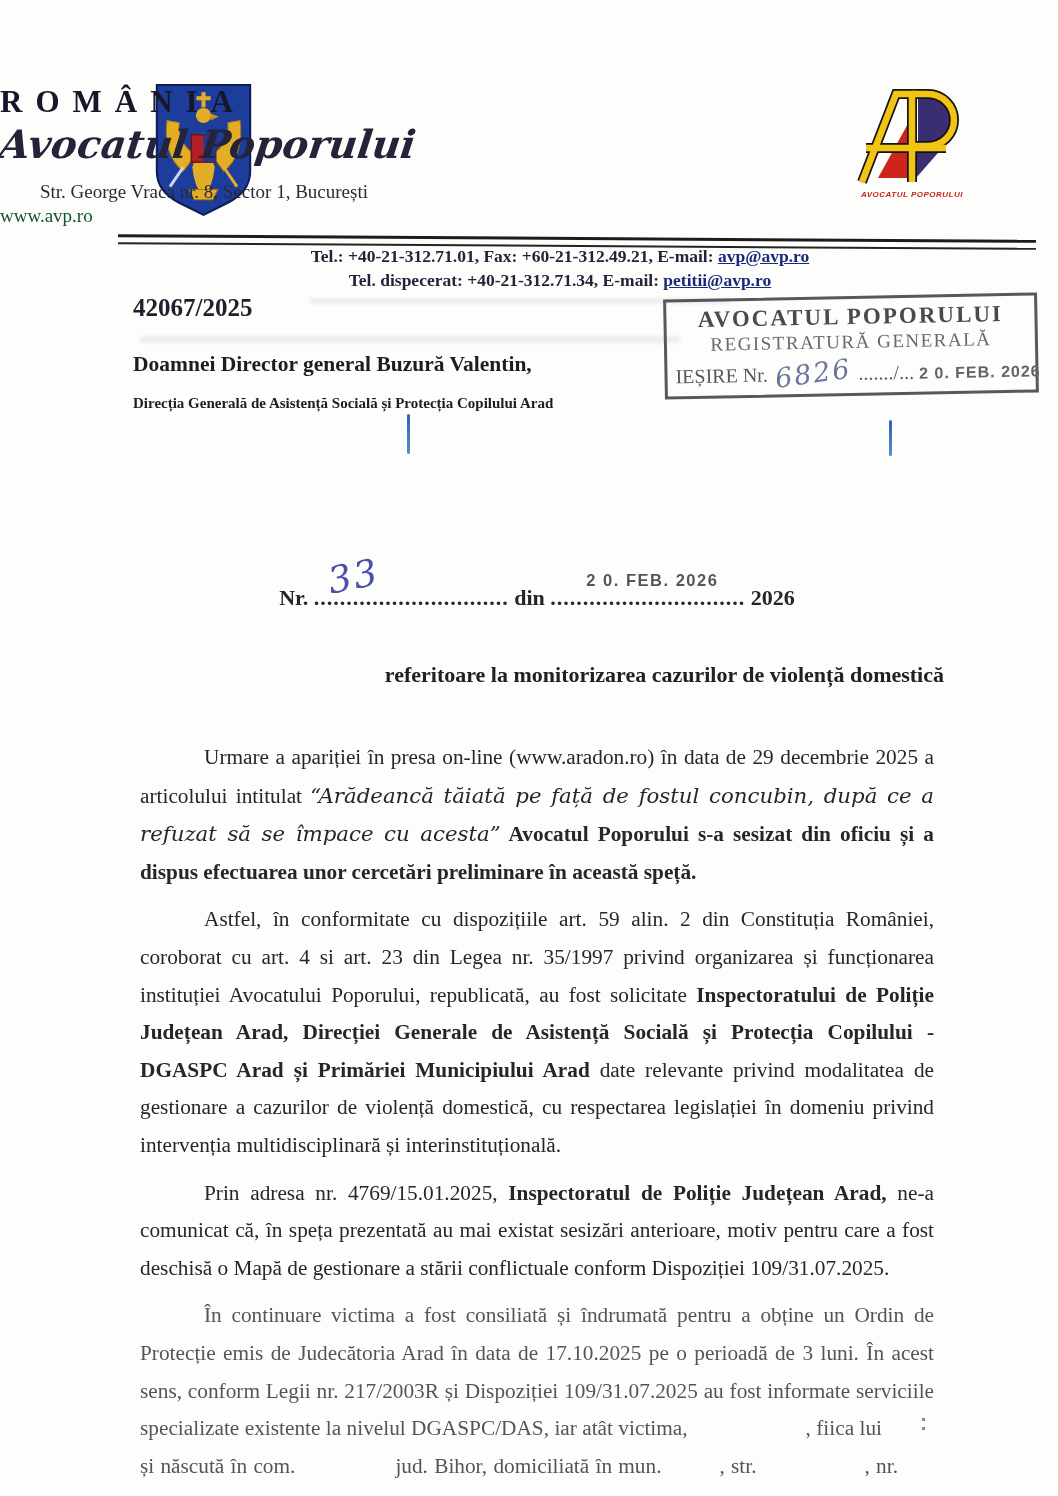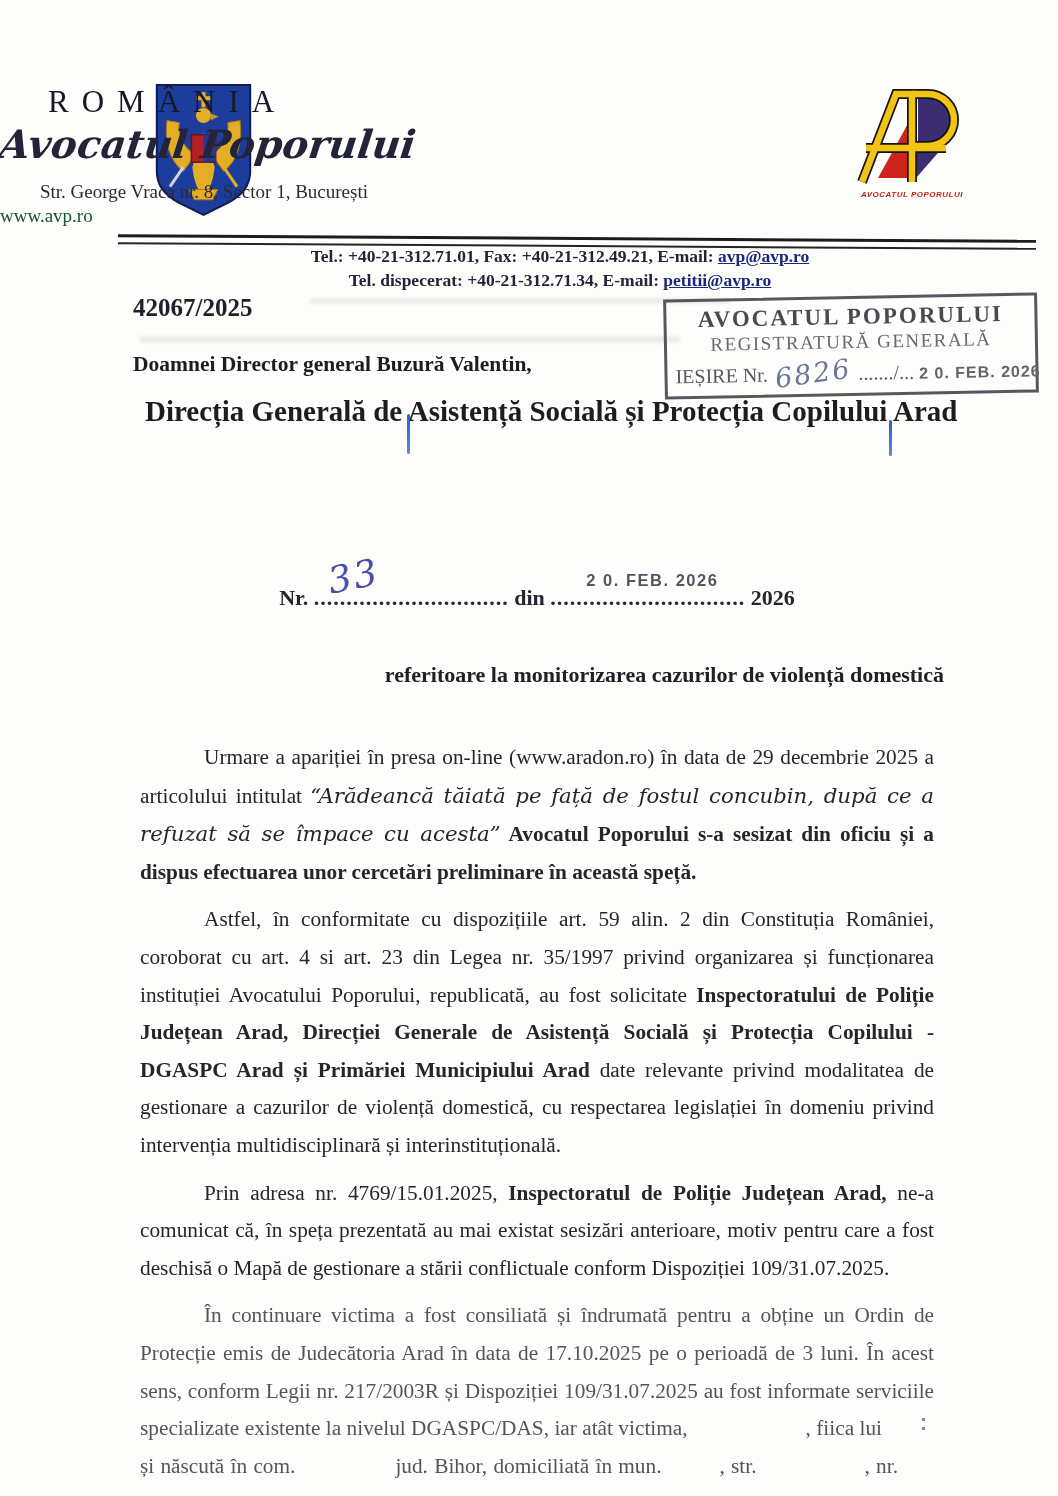--- a/index.html
+++ b/index.html
@@ -3,22 +3,22 @@
 <meta charset="utf-8">
 <style>
   html,body { margin:0; padding:0; background:#d9d9d9; }
   .page {
     position:relative; width:1058px; height:1496px; margin:0 auto;
     background:#fdfdfb; overflow:hidden;
     font-family:"Liberation Serif", serif; color:#1d1d1d;
   }
   
   .coa { position:absolute; left:152px; top:82px; width:103px; height:136px; }
-  .country { position:absolute; top:84px; left:0; right:0; font-size:31px; font-weight:normal;
-             letter-spacing:13px; color:#17172a;padding-left:48px; }
+  .country { position:absolute; top:84px; left:0; right:0; font-size:31px; font-weight:bold;
+             letter-spacing:13px; color:#17172a; }
   .institution { position:absolute; top:121px; left:0; right:0;
                  font-family:"DejaVu Serif", serif; font-style:italic; font-weight:600;
                  font-size:39px; color:#23233a; transform:skewX(-7deg); }
   .address { position:absolute; top:181px; left:0; right:0; font-size:19px; color:#2b2b36;margin-left:40px; }
   .website { position:absolute; top:205px; left:0; right:0; font-size:19px; color:#14532d; }
   .ap-logo { position:absolute; left:852px; top:88px; width:120px; height:100px; }
   .ap-caption { position:absolute; left:846px; top:190px; width:132px; text-align:center;
                 font-family:"Liberation Sans", sans-serif; font-size:8px; font-weight:bold;
                 font-style:italic; color:#c22418; letter-spacing:.5px; }
   .divider { position:absolute; left:118px; top:237px; width:918px; height:5px;
@@ -35,21 +35,21 @@
   .stamp-l1 { font-size:23px; font-weight:bold; letter-spacing:2px; color:#3a3a44; }
   .stamp-l2 { font-size:19px; letter-spacing:1.5px; color:#5c5c66; margin-top:1px; }
   .stamp-l3 { font-size:20px; color:#4a4a55; text-align:left; padding-left:2px; margin-top:2px;
               white-space:nowrap; }
   .stamp-num { display:inline-block; font-family:"DejaVu Serif", serif; font-style:italic;
                font-size:27px; color:#5f6b95; letter-spacing:2px;
                transform:rotate(-7deg) translateY(2px); margin:0 2px; }
   .stamp-date { font-family:"Liberation Sans", sans-serif; font-size:16px; color:#55555e;
                 letter-spacing:1px; font-weight:bold; }
   .addressee1 { position:absolute; left:133px; top:352px; font-size:21.5px; font-weight:bold; }
-  .addressee2 { position:absolute; left:145px; top:395px; font-size:29px; font-weight:bold; }
+  .addressee2 { position:absolute; left:133px; top:395px; font-size:15px; font-weight:bold; }
   .pen-mark { position:absolute; width:3px; border-radius:2px;
               background:linear-gradient(#2a62b8,#5b8cd4); }
   .pm1 { left:407px; top:414px; height:40px; }
   .pm2 { left:889px; top:420px; height:36px; }
   .streak { position:absolute; background:rgba(110,110,110,.11); filter:blur(1.5px); }
   .sk1 { left:310px; top:298px; width:420px; height:6px; }
   .sk2 { left:140px; top:336px; width:540px; height:7px; }
   .dotmark { position:absolute; left:922px; top:1418px; width:3px; height:3px; background:#8a8a8a;
              box-shadow:0 9px 0 #8a8a8a; }
   
@@ -115,21 +115,21 @@
       <path d="M10,94 L44,6 L60,6 L60,94"></path>
       <path d="M60,6 h16 a26,26 0 0 1 0,52 h-16"></path>
       <path d="M14,60 H94"></path>
     </g>
   </svg>
   <div class="ap-caption">AVOCATUL POPORULUI</div>
 
   <div class="divider"></div>
 
   <div class="contact">
-    <div><span>Tel.: +40-21-312.71.01, Fax: +40-21-312.49.21, E-mail: </span><a class="email">avp@avp.ro</a></div>
+    <div><span>Tel.: +40-21-312.71.01, Fax: +60-21-312.49.21, E-mail: </span><a class="email">avp@avp.ro</a></div>
     <div><span>Tel. dispecerat: +40-21-312.71.34, E-mail: </span><a class="email">petitii@avp.ro</a></div>
   </div>
 
   <div class="streak sk1"></div>
   <div class="streak sk2"></div>
 
   <div class="doc-number">42067/2025</div>
 
   <div class="stamp">
     <div class="stamp-l1">AVOCATUL POPORULUI</div>

